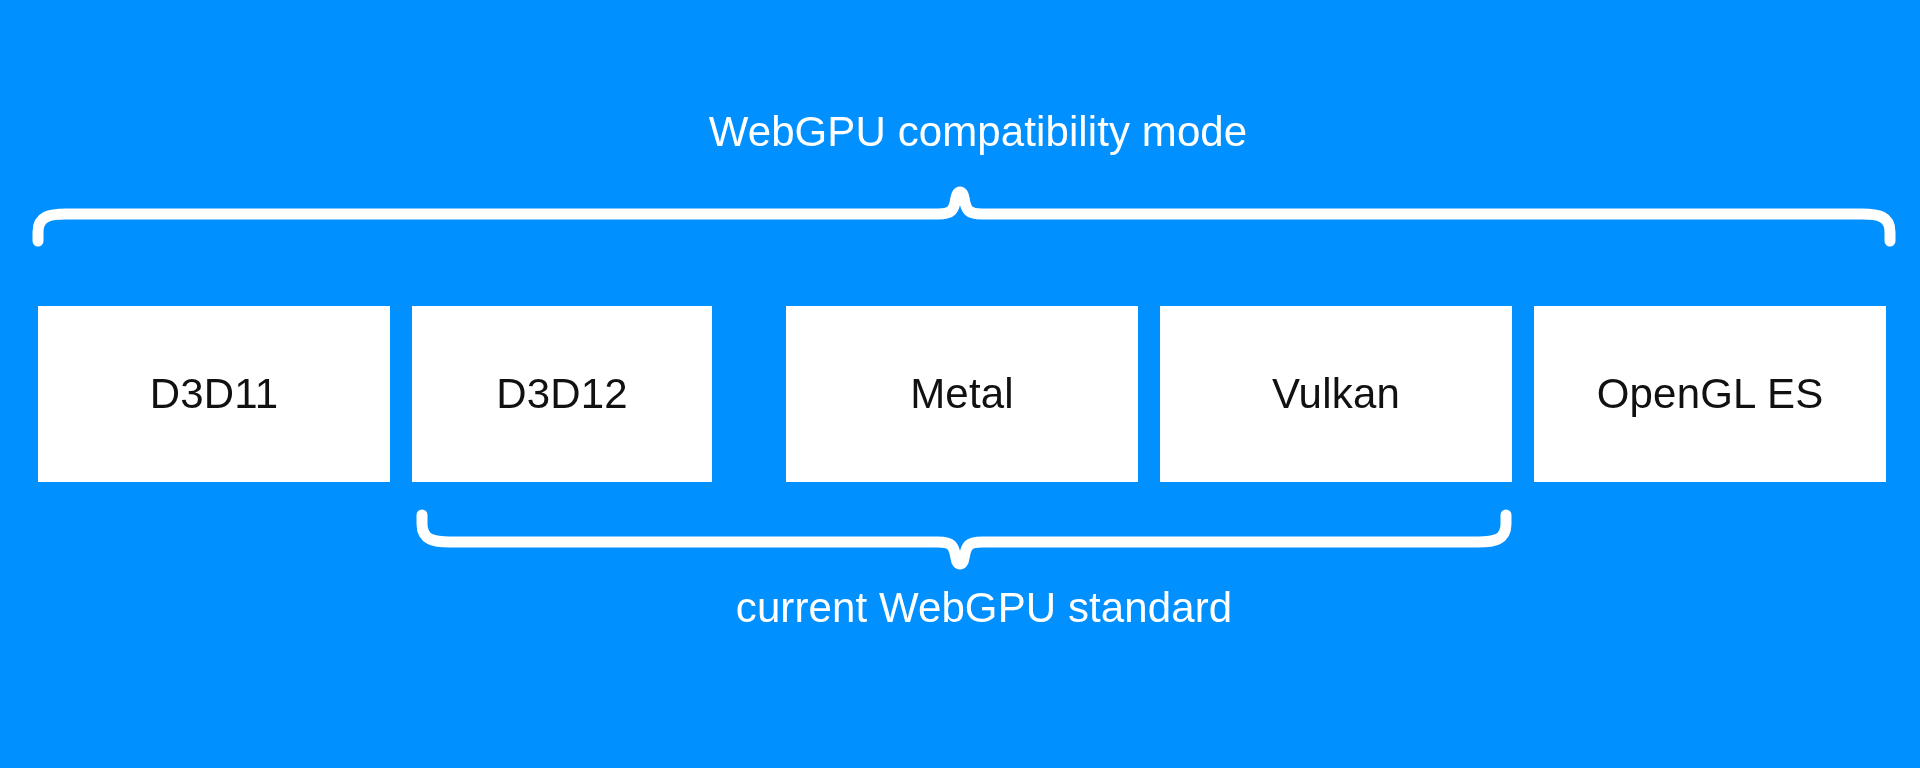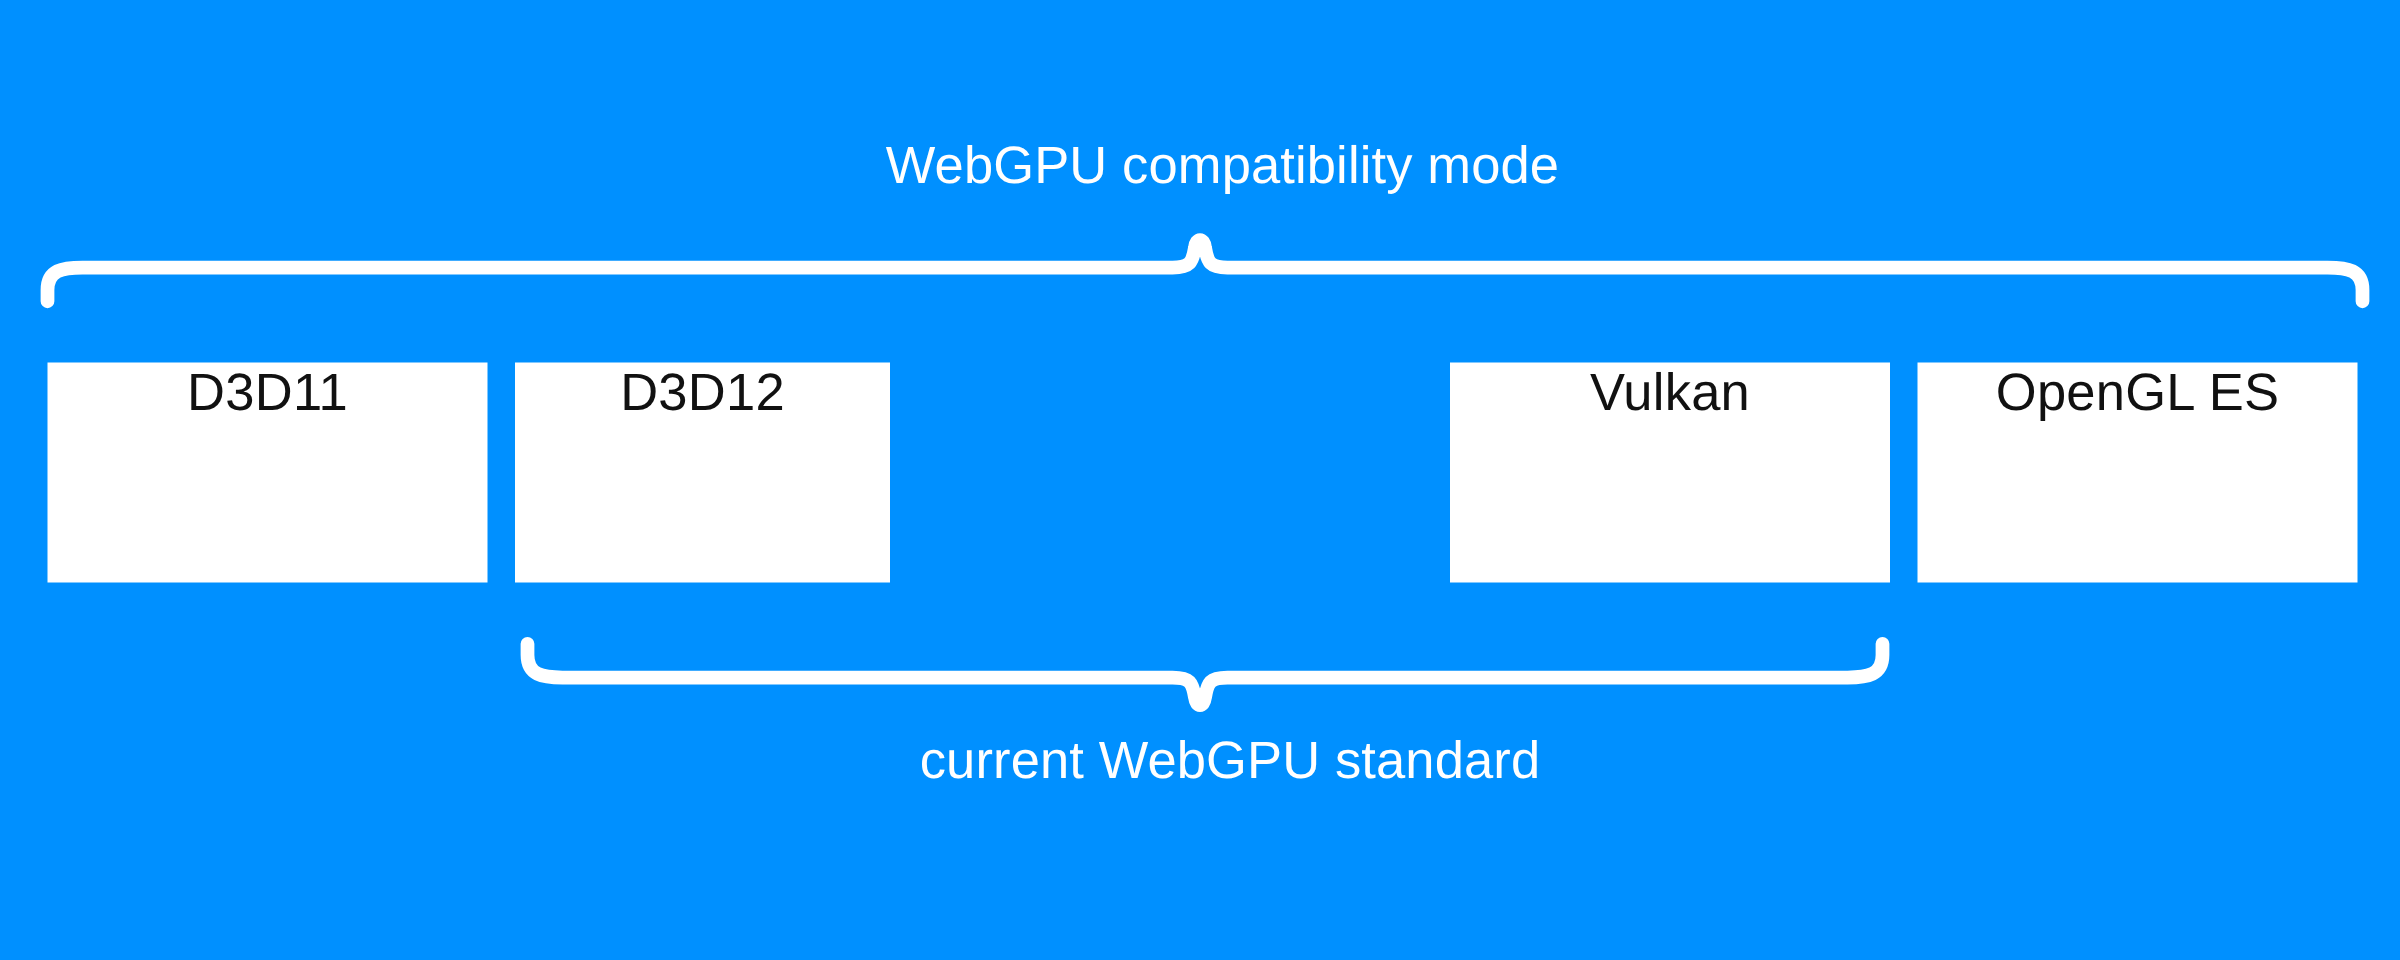--- a/index.html
+++ b/index.html
@@ -61,24 +61,25 @@
   
   #boxes {
     position: absolute;
     left: 0;
     top: 290px;
     width: 1920px;
     height: 176px;
   }
   .api-box {
     position: absolute;
-    top: 0;
+    top: 16px;
     height: 176px;
     background: #ffffff;
     display: flex;
+    align-items: center;
     justify-content: center;
     box-sizing: border-box;
   }
   .api-box .api-label {
     color: #111111;
     font-size: 42px;
     line-height: 48px;
     font-weight: 400;
     white-space: nowrap;
     letter-spacing: 0.2px;
@@ -122,20 +123,23 @@
              L 1506 515" fill="none" stroke="#ffffff" stroke-width="11" stroke-linecap="round" stroke-linejoin="round"></path>
   </svg>
 
   <div id="boxes">
     <div class="api-box box-0">
       <span class="api-label">D3D11</span>
     </div>
     <div class="api-box box-1">
       <span class="api-label">D3D12</span>
     </div>
+    <div class="api-box box-2">
+      <span class="api-label">Metal</span>
+    </div>
     <div class="api-box box-4">
       <span class="api-label">OpenGL ES</span>
     </div>
     <div class="api-box box-3">
       <span class="api-label">Vulkan</span>
     </div>
   </div>
 
   <div class="label" id="bottom-label">current WebGPU standard</div>
 

